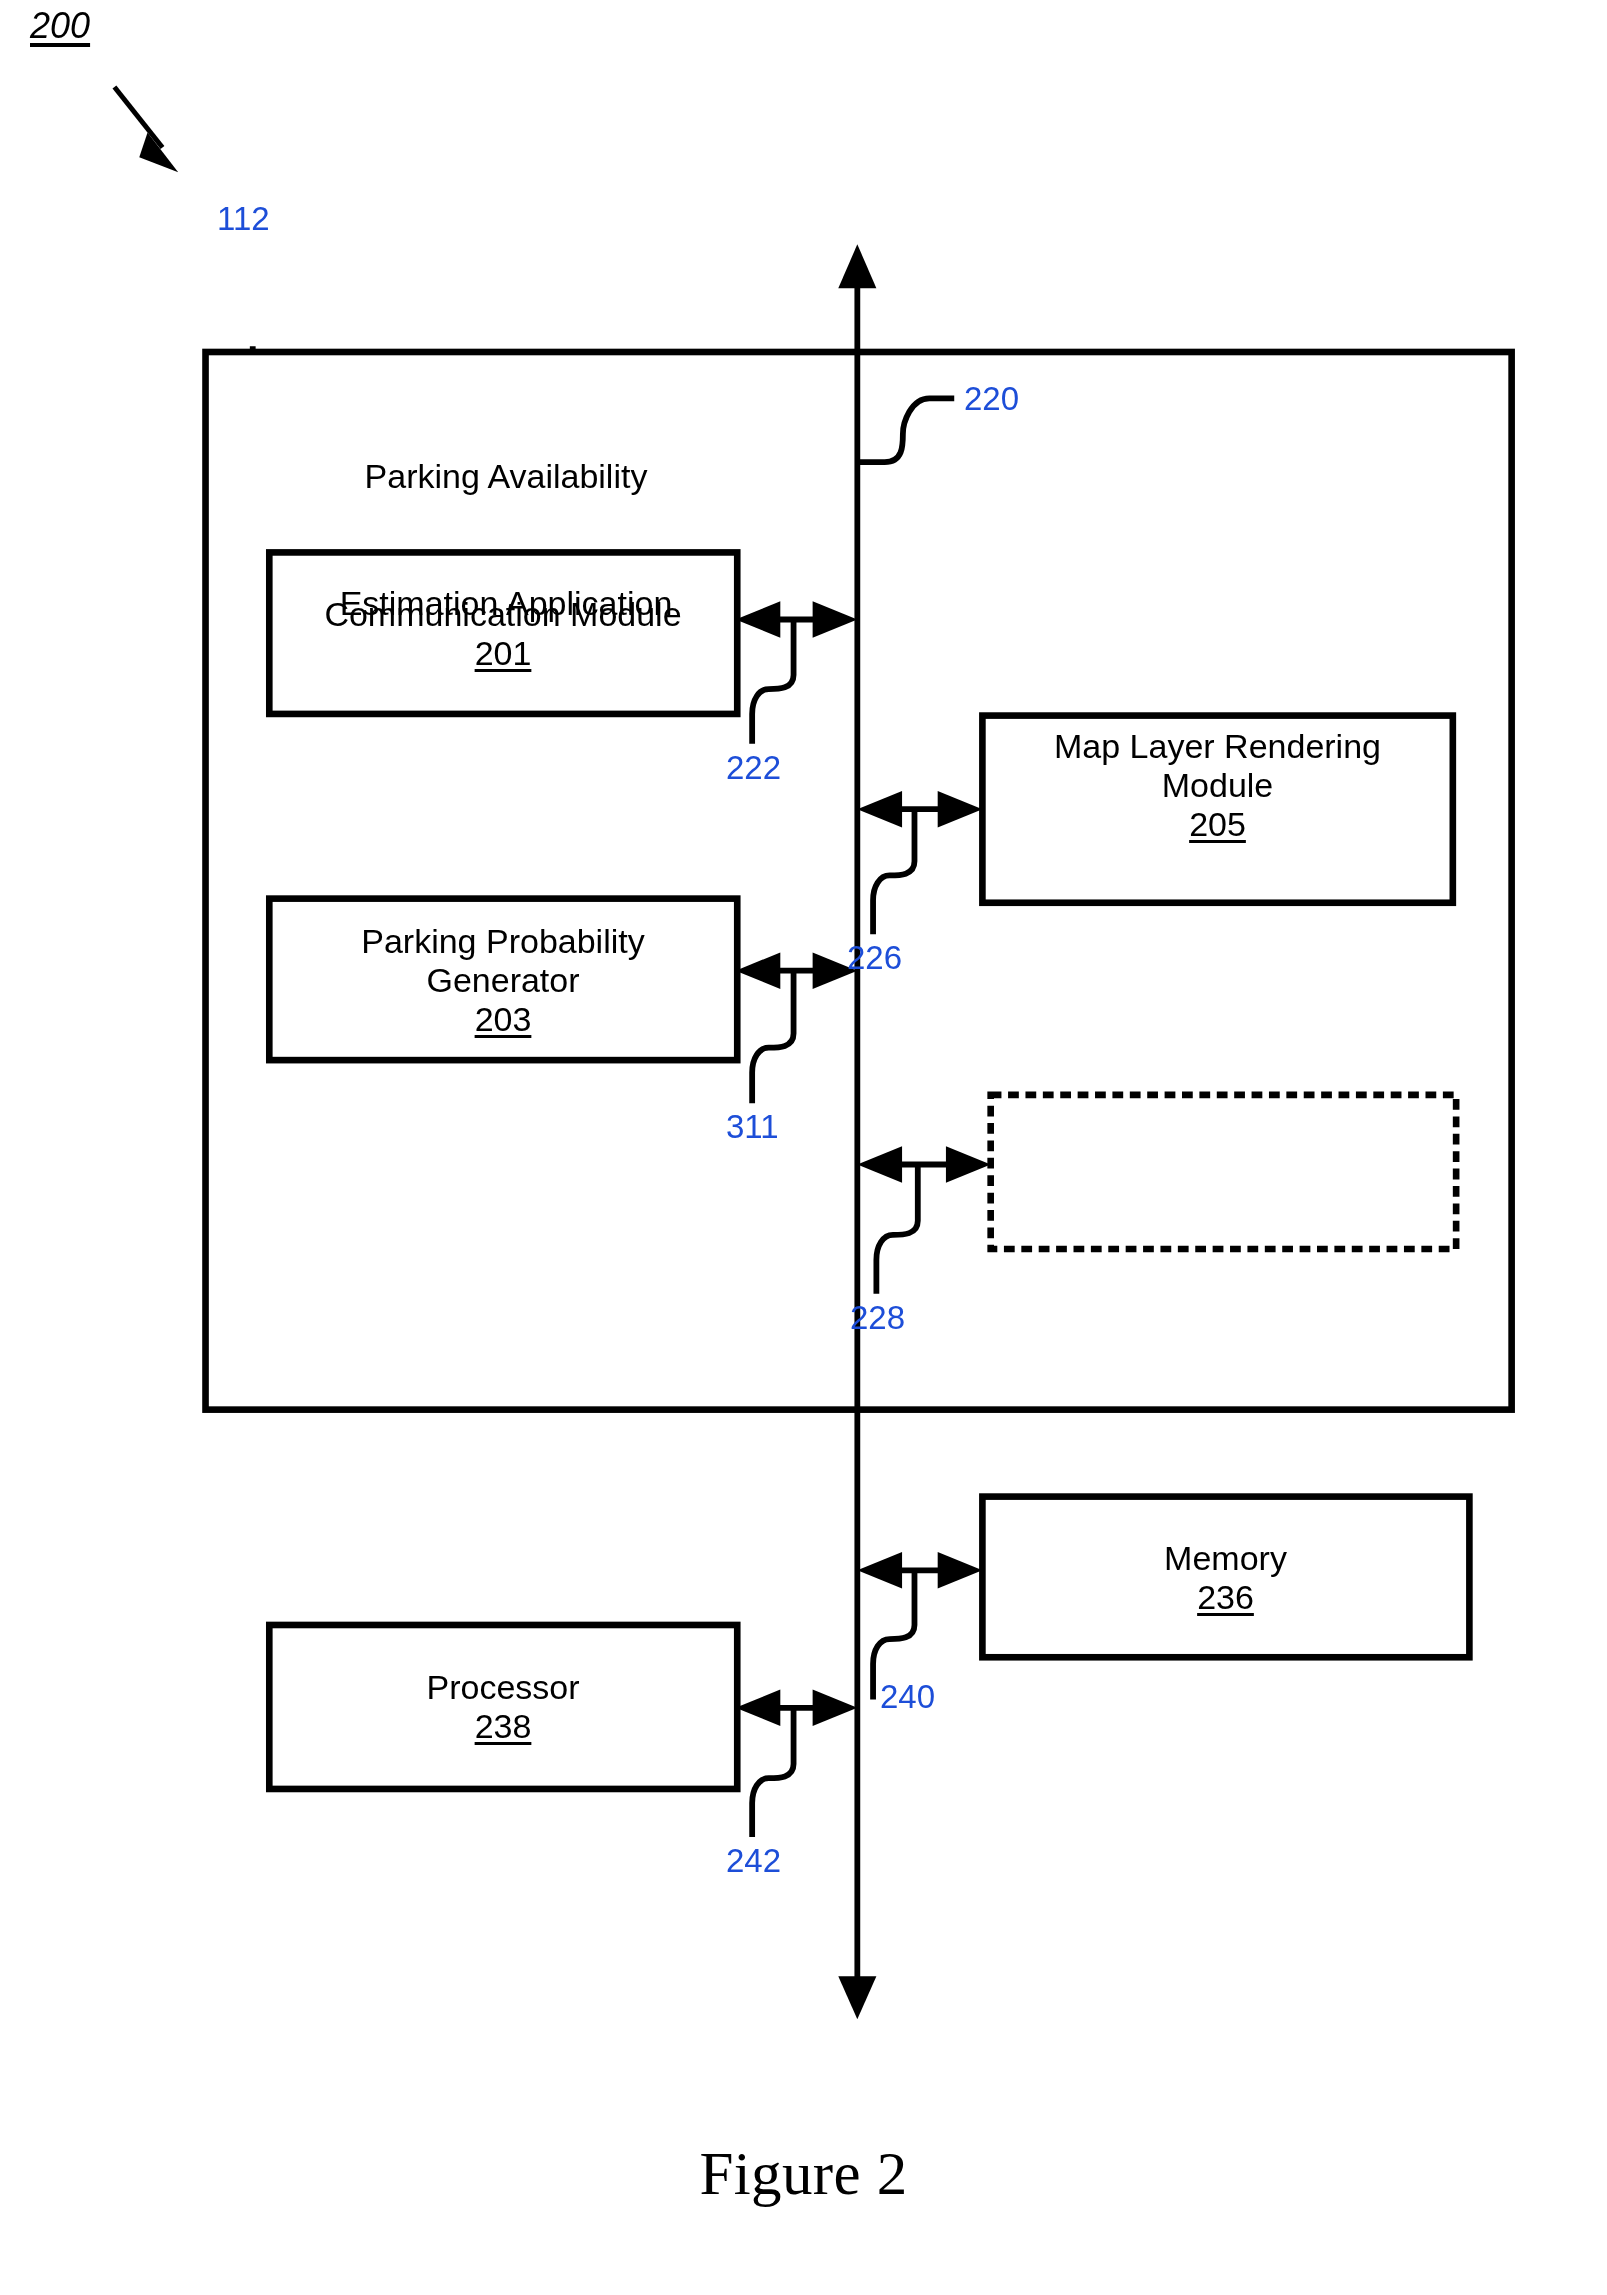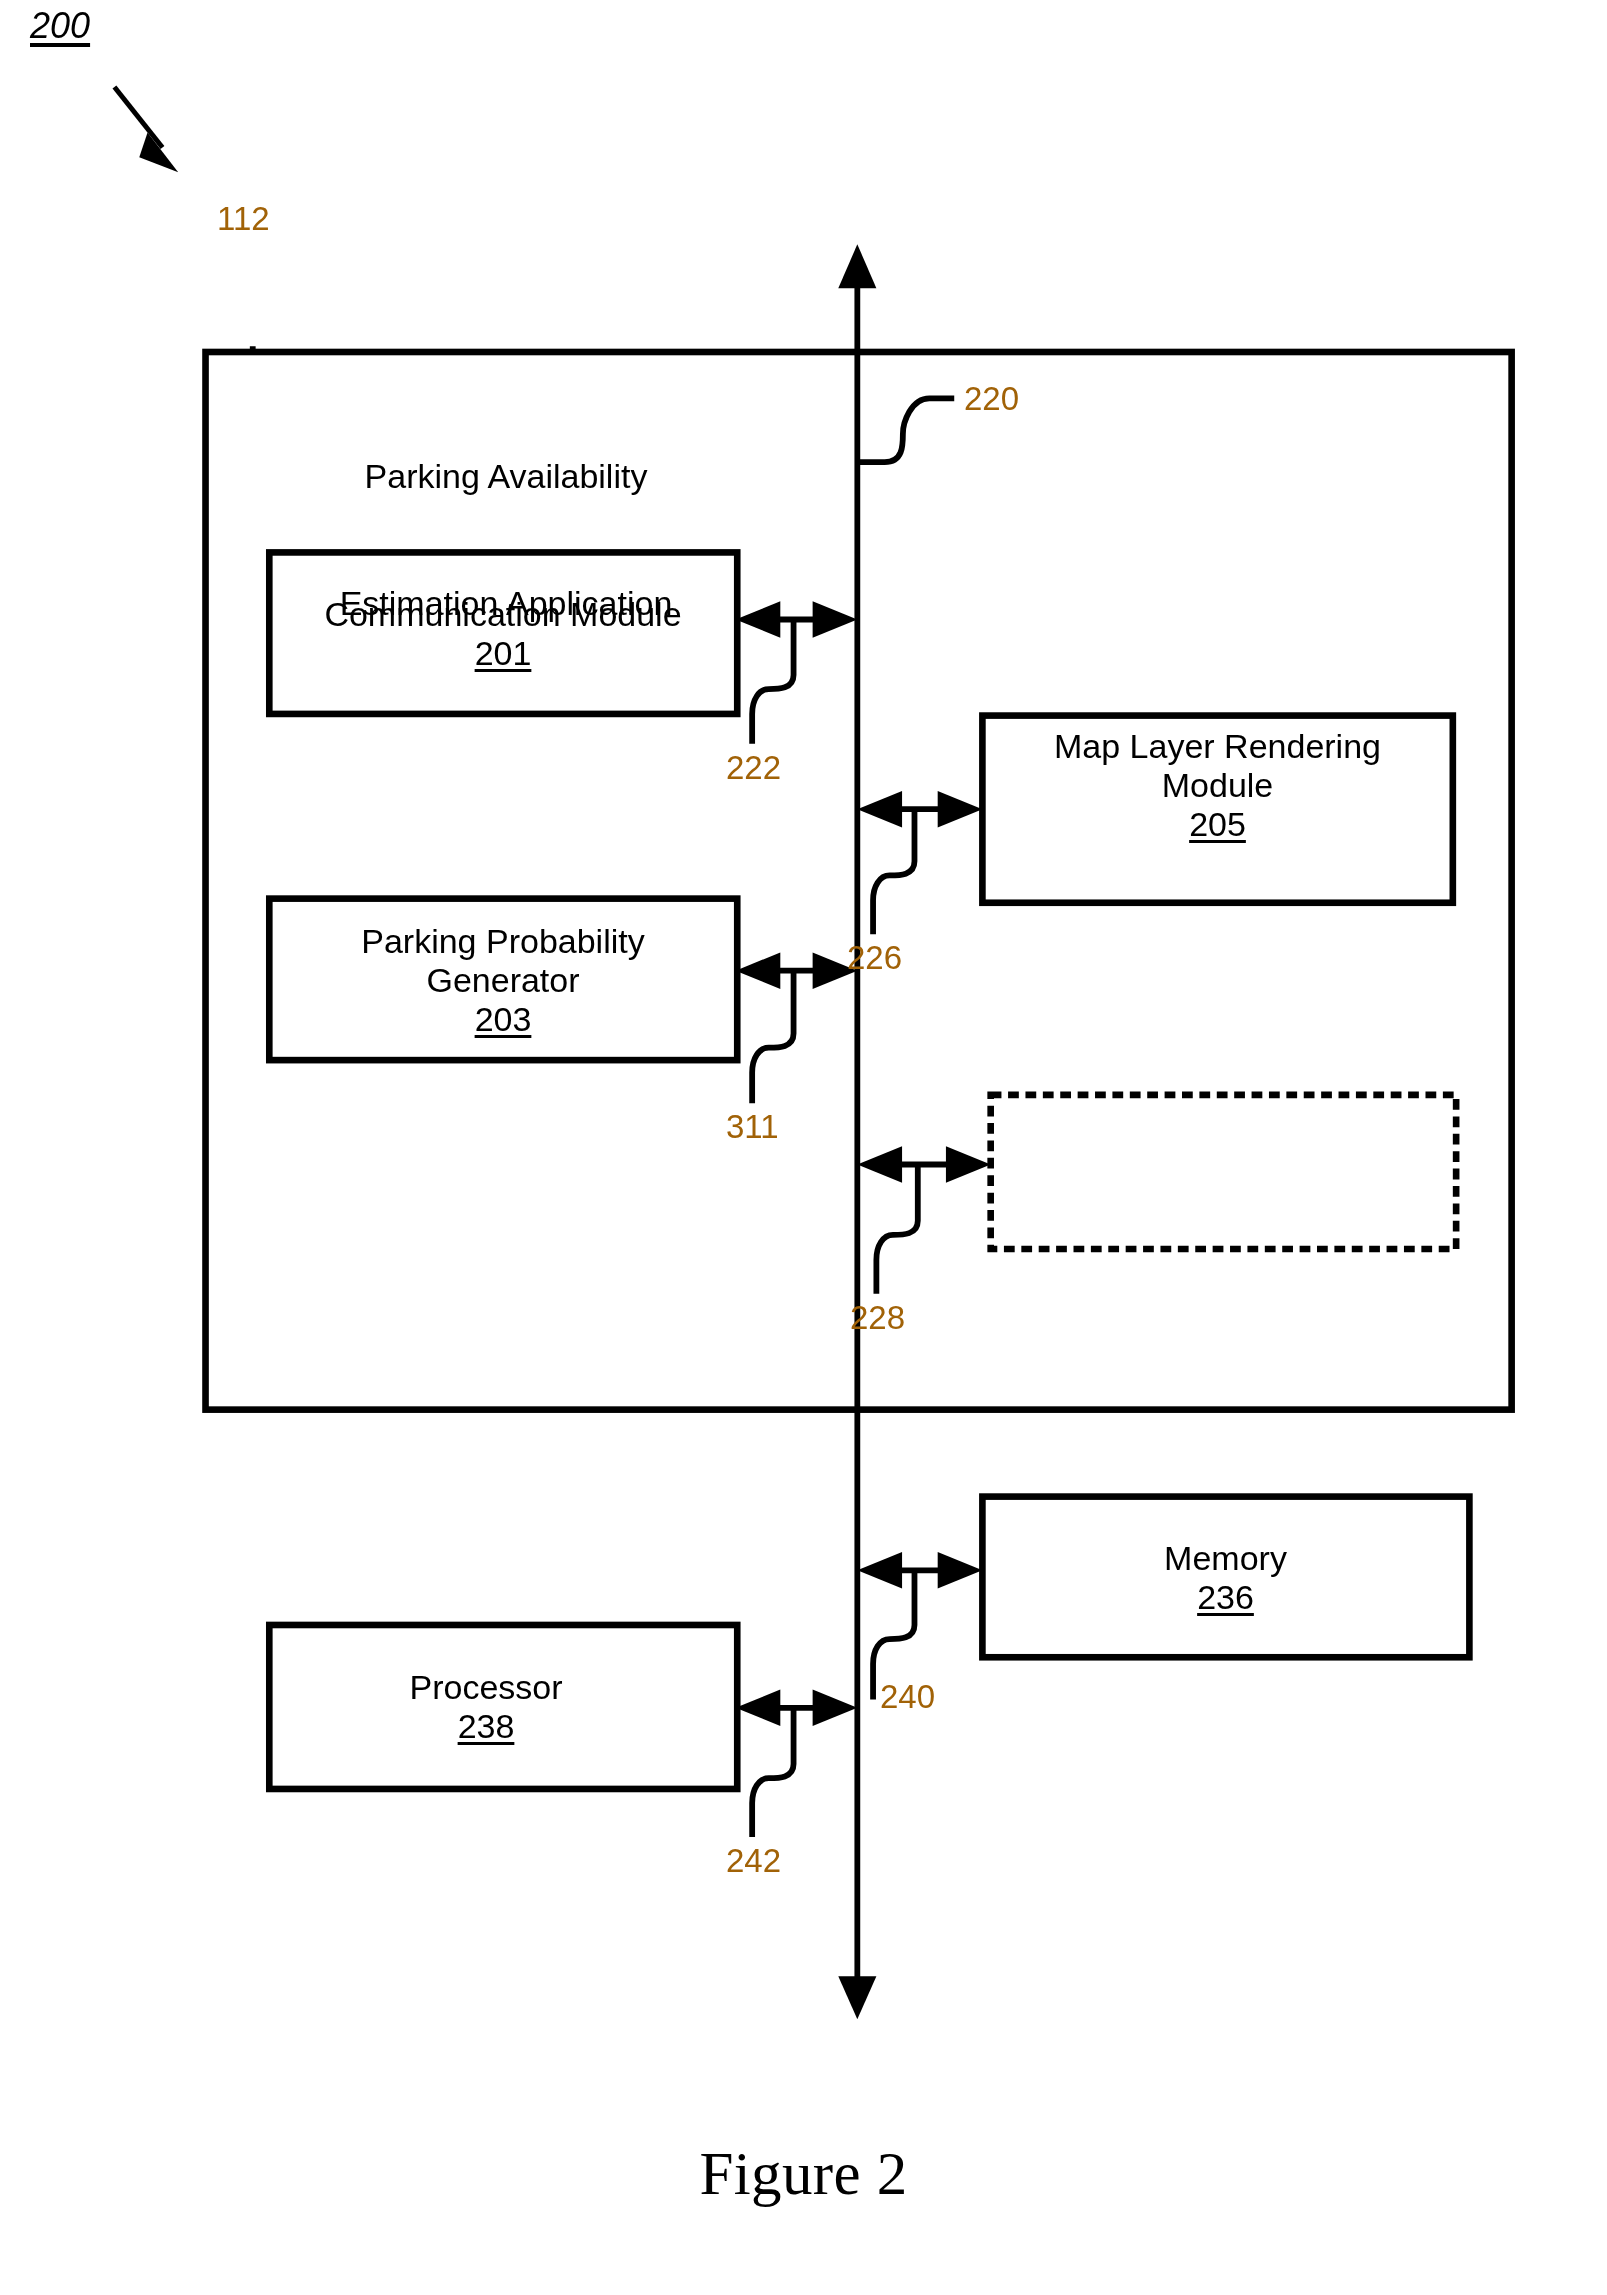--- a/index.html
+++ b/index.html
@@ -58,21 +58,21 @@
     stroke-width: 8;
     stroke-dasharray: 13 8;
   }
   .arrowhead {
     fill: #000000;
     stroke: none;
   }
   .ref-num {
     position: absolute;
     font-size: 33px;
-    color: #a16207;
+    color: #1d4ed8;
     white-space: nowrap;
     font-family: "Liberation Sans", sans-serif;
   }
   .box-title {
     font-size: 34px;
   }
   .box-num {
     font-size: 34px;
     text-decoration: underline;
     text-underline-offset: 4.1px;
@@ -230,21 +230,21 @@
 
   <div class="ref-num" style="left:850px; top:1299px;">228</div>
 
   <div class="box-wrap" style="left:982px; top:1497px; width:487px; height:161px;">
     <div class="box-title">Memory</div>
     <div class="box-num">236</div>
   </div>
 
   <div class="ref-num" style="left:880px; top:1678px;">240</div>
 
-  <div class="box-wrap" style="left:252px; top:1625px; width:468px; height:164px;">
+  <div class="box-wrap" style="left:269px; top:1625px; width:468px; height:164px;">
     <div class="box-title">Processor</div>
     <div class="box-num">238</div>
   </div>
 
   <div class="ref-num" style="left:726px; top:1842px;">242</div>
 
   <div class="fig-caption" style="top:2139px;">Figure 2</div>
 
 </div>
 

